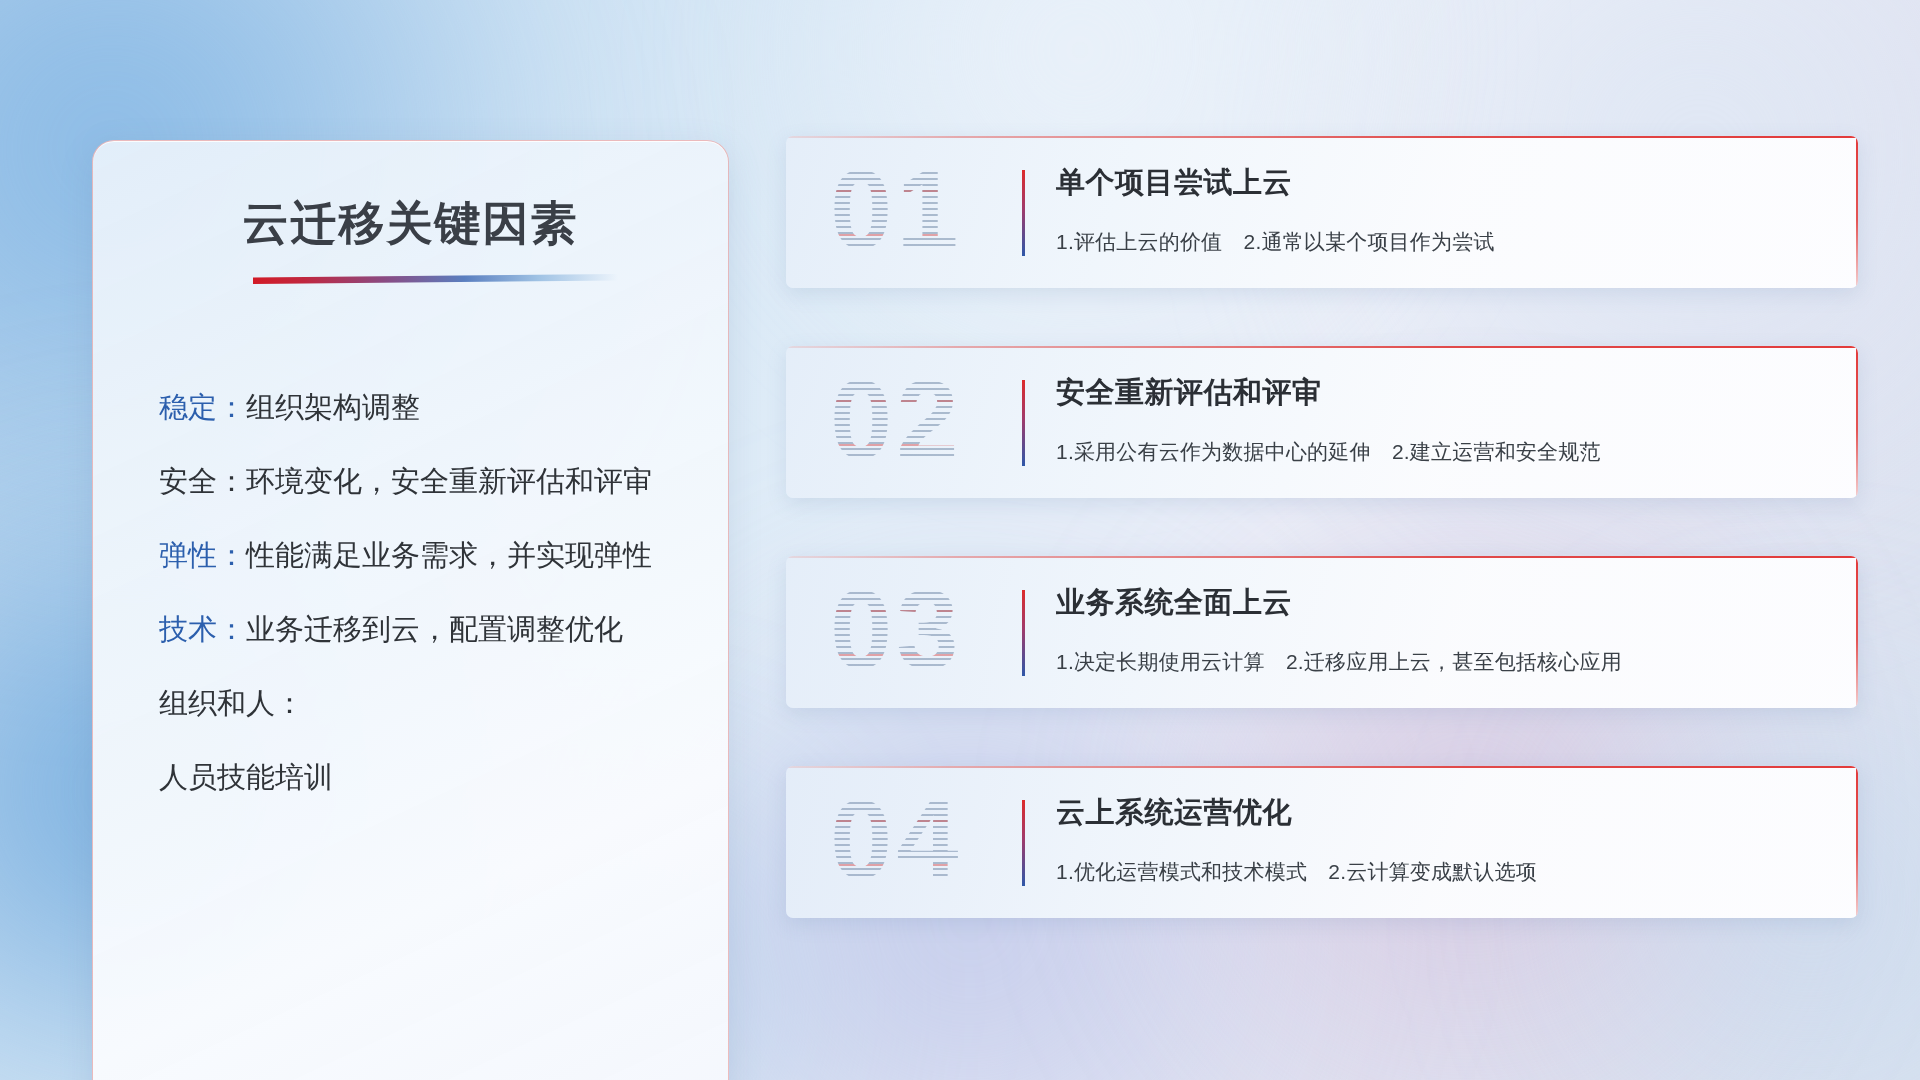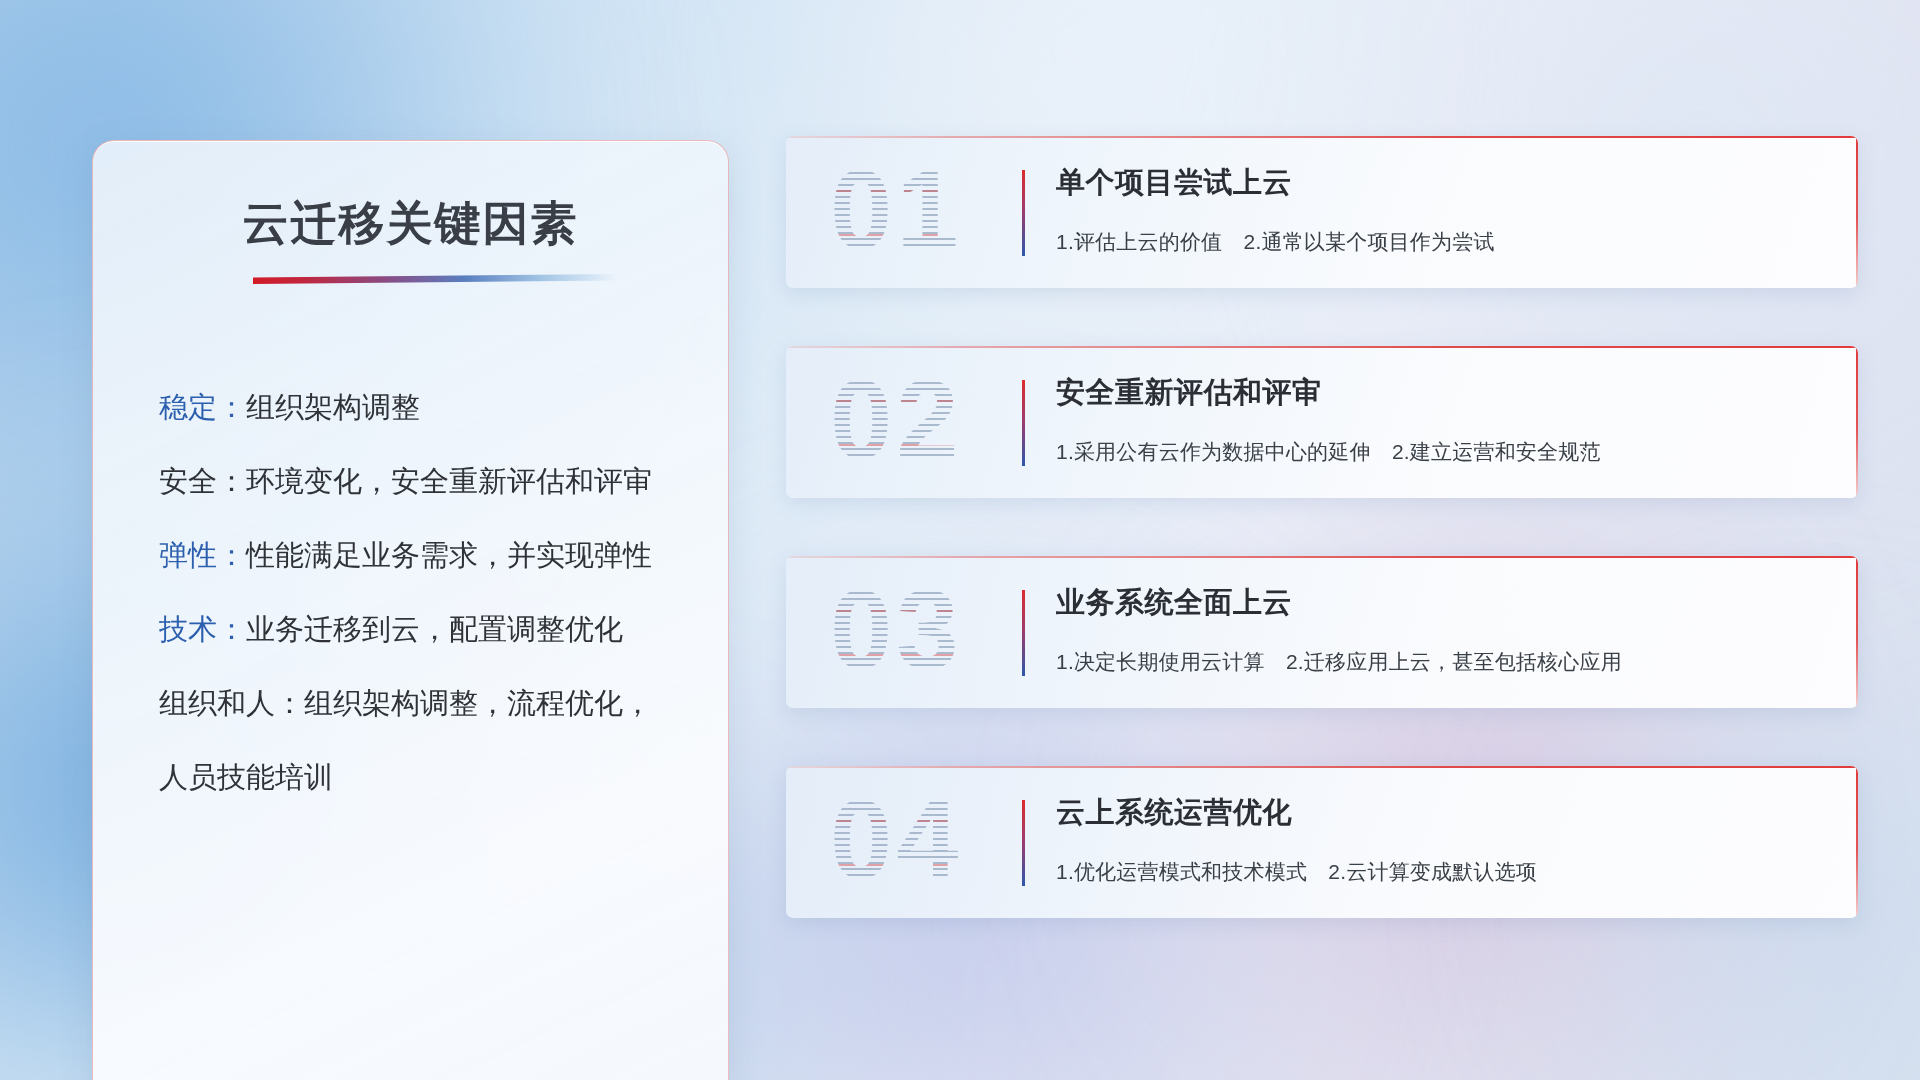--- a/index.html
+++ b/index.html
@@ -150,21 +150,20 @@
       <div class="pRow">
         <span class="lbl blue">弹性：</span>
         <span class="txt">性能满足业务需求，并实现弹性</span>
       </div>
       <div class="pRow">
         <span class="lbl blue">技术：</span>
         <span class="txt">业务迁移到云，配置调整优化</span>
       </div>
       <div class="pRow">
         <span class="lbl">组织和人：</span>
-        <span class="txt">组织架构调整，流程优化，</span>
       </div>
       <div class="pRow">
         <span class="txt">人员技能培训</span>
       </div>
     </div>
 </div>
 
 <div id="cards">
     <div class="card">
       <div class="cardNum">01</div>

